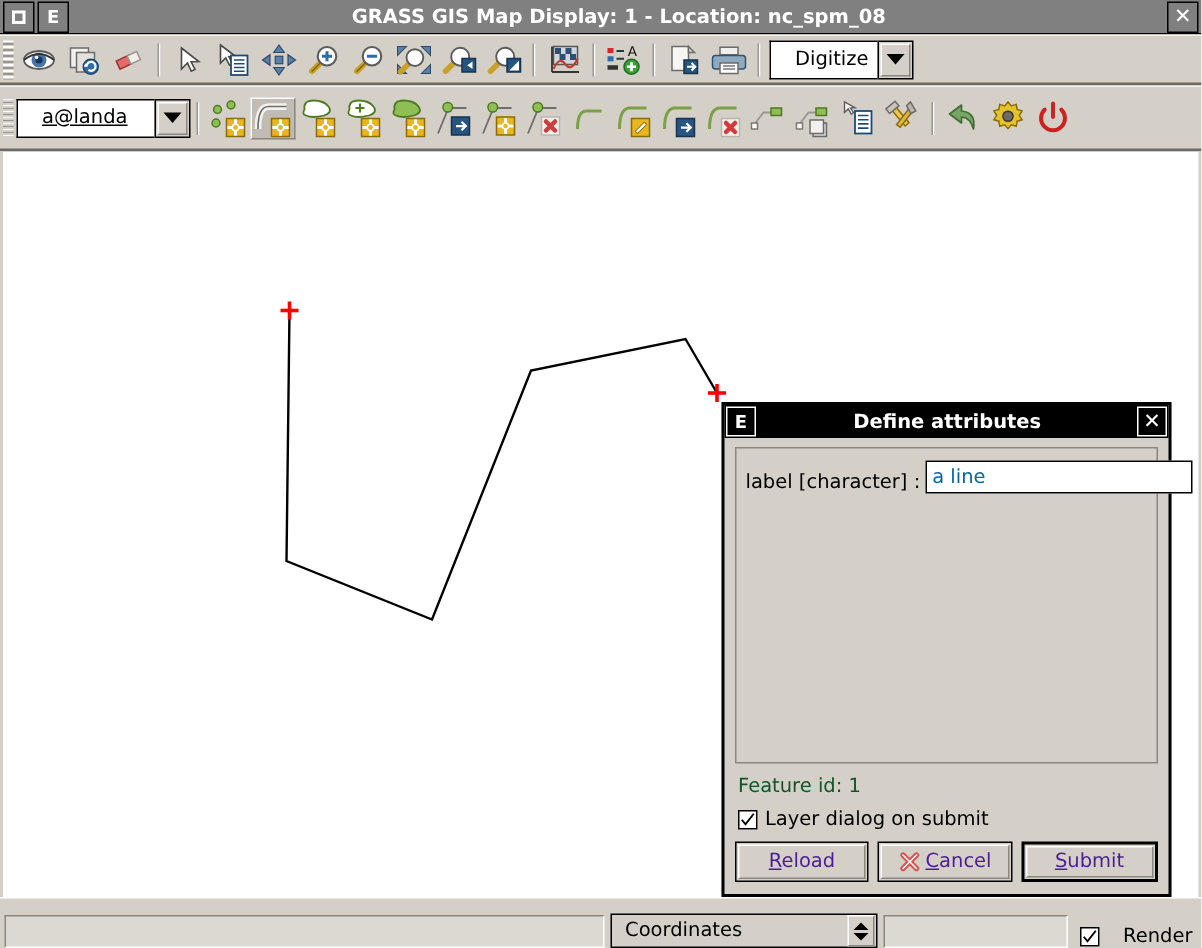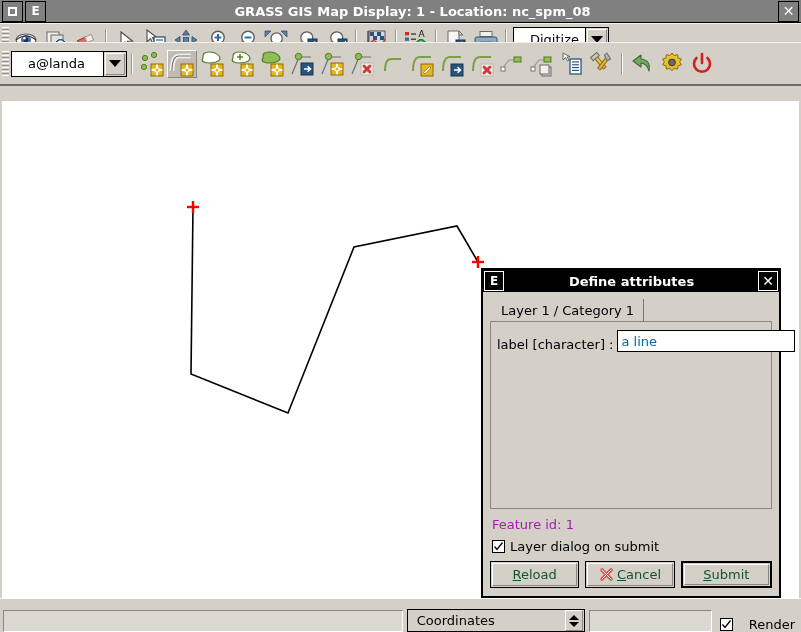--- a/index.html
+++ b/index.html
@@ -78,21 +78,21 @@
     left: 0;
     width: 801px;
     background: #d4d0c8;
     box-sizing: border-box;
     display: flex;
     align-items: center;
     border-top: 1px solid #f3f1ee;
     border-bottom: 2px solid #6e6a64;
   }
   #toolbar1 { top: 23px; height: 34px; }
-  #toolbar2 { top: 42px; height: 44px; border-bottom: 2px solid #6e6a64; }
+  #toolbar2 { top: 57px; height: 44px; border-bottom: 2px solid #6e6a64; text-decoration: underline; }
 
   .grip {
     width: 7px;
     height: 26px;
     margin-left: 2px; margin-right: 2px;
     background:
       repeating-linear-gradient(to bottom,
         #ffffff 0px, #ffffff 1px,
         #d4d0c8 1px, #d4d0c8 2px,
         #9a968f 2px, #9a968f 3px,
@@ -383,21 +383,21 @@
     border: 1px solid #000;
     box-sizing: border-box;
     font-family: "DejaVu Sans", "Liberation Sans", sans-serif;
     font-size: 13px;
     color: #0369a1;
     padding: 0 3px;
     outline: none;
   }
   #feature-id {
     font-size: 13px;
-    color: #a21caf;
+    color: #14532d;
     margin: 8px 0 0 2px;
     flex: none;
   }
   #close-on-submit {
     display: flex;
     align-items: center;
     margin: 7px 0 0 2px;
     flex: none;
     cursor: pointer;
   }
@@ -414,21 +414,21 @@
     height: 27px;
     flex: 1 1 0;
     background: #d4d0c8;
     border: 1px solid #000;
     box-sizing: border-box;
     position: relative;
     display: flex;
     align-items: center;
     justify-content: center;
     font-size: 13px;
-    color: #14532d;
+    color: #4c1d95;
     cursor: pointer;
     font-family: "DejaVu Sans", "Liberation Sans", sans-serif;
   }
   .btn::before {
     content: "";
     position: absolute;
     left: 1px; top: 1px; right: 1px; bottom: 1px;
     border-top: 1px solid #ffffff;
     border-left: 1px solid #ffffff;
     border-right: 1px solid #8b8780;
@@ -903,25 +903,20 @@
   <div id="dialog">
     <div id="dlg-titlebar">
       <div class="dbtn">
         <span>E</span>
       </div>
       <div id="dlg-title">Define attributes</div>
       <div id="dlg-close">✕</div>
     </div>
 
     <div id="dlg-body">
-      <div class="tabstrip">
-        <div class="tab">
-          <span>Layer 1 / Category 1</span>
-        </div>
-      </div>
 
       <div id="tab-panel">
         <div class="field-row">
           <span class="field-label">label [character] :</span>
           <input id="label-input" type="text" value="a line" style="">
         </div>
       </div>
 
       <div id="feature-id">Feature id: 1</div>
 

